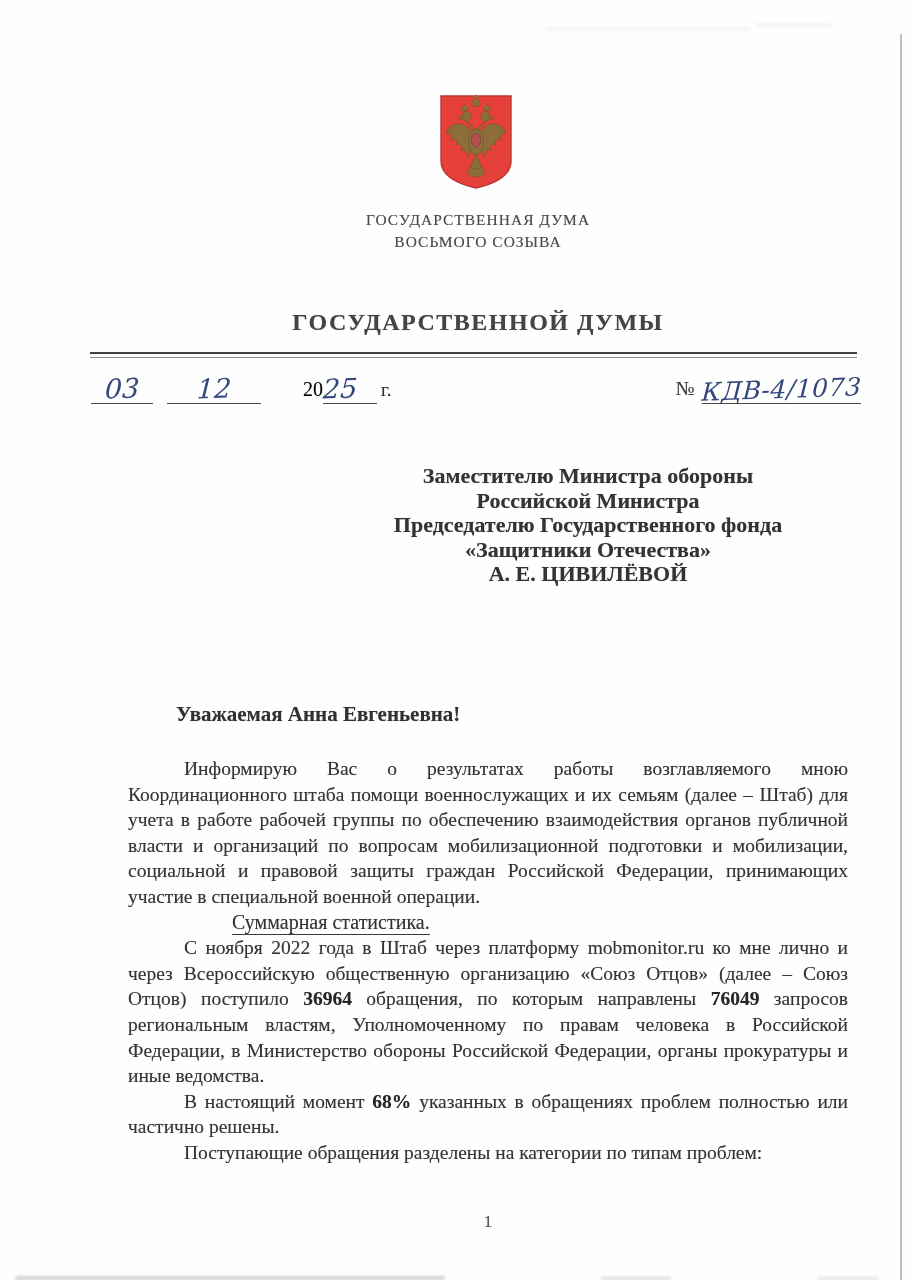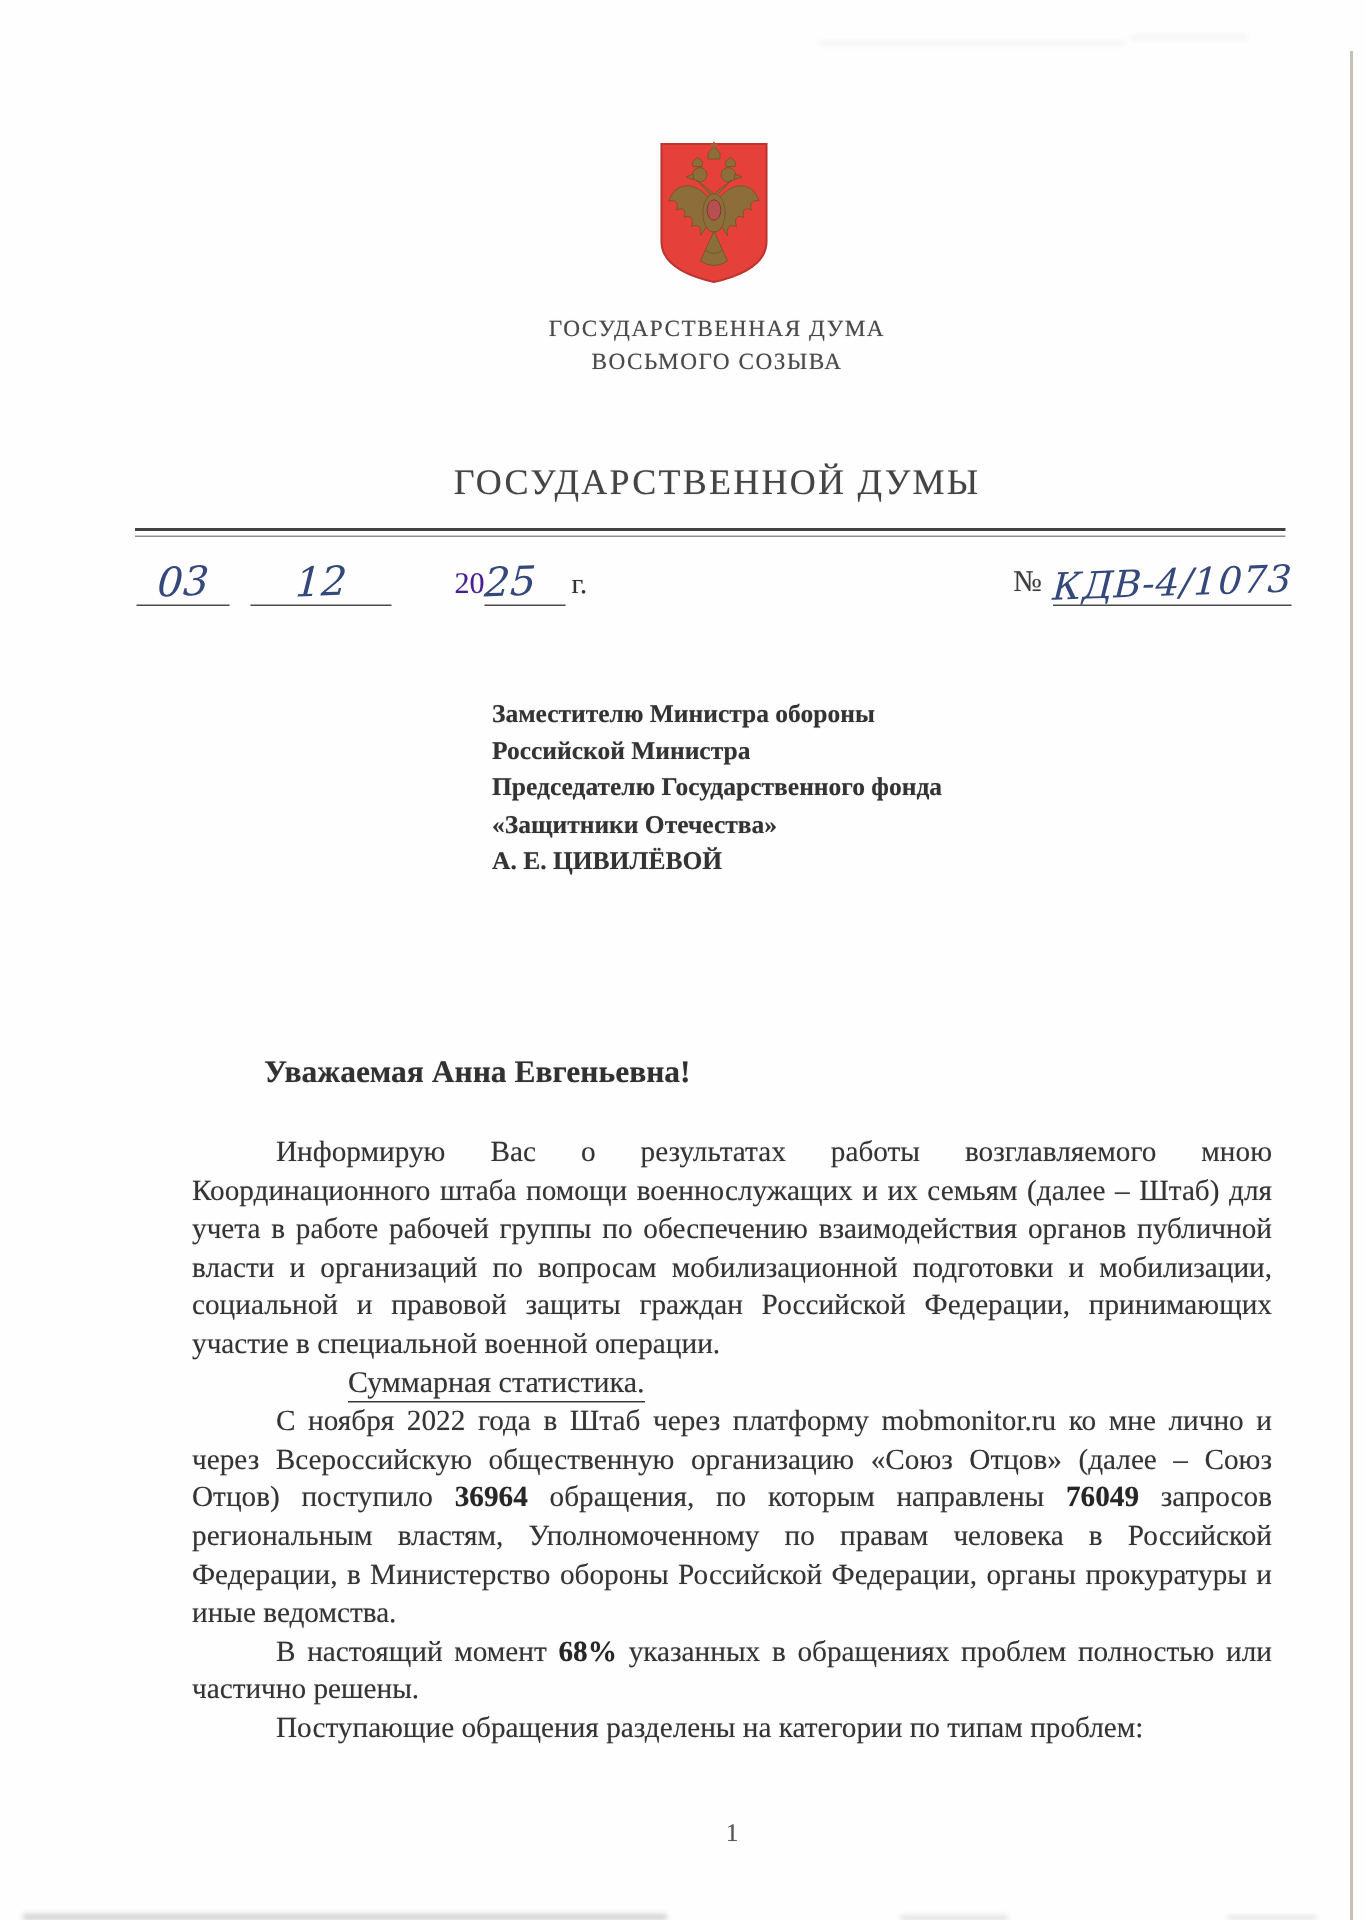--- a/index.html
+++ b/index.html
@@ -22,21 +22,21 @@
     text-align:center;font-size:15.5px;line-height:22px;
     letter-spacing:1px;color:#4a4a4a;
   }
   .deputy-title-1{
     position:absolute;left:118px;top:274px;width:720px;
     text-align:center;font-size:28px;font-weight:bold;
     letter-spacing:12px;padding-left:12px;box-sizing:border-box;color:#3c3c3c;
   }
   .deputy-title-2{
     position:absolute;left:118px;top:309px;width:720px;
-    text-align:center;font-size:24px;letter-spacing:1.5px;color:#444;
+    text-align:center;font-size:24px;letter-spacing:1.5px;color:#444;font-weight:bold;
   }
 
   
   .rule{
     position:absolute;left:90px;right:54px;top:352px;height:2.5px;
     border-top:2.5px solid #424242;border-bottom:1.2px solid #8f8f8f;
   }
 
   
   .handw{
@@ -46,36 +46,36 @@
   }
   .date-row{
     position:absolute;left:91px;top:362px;height:42px;
     display:flex;align-items:flex-end;
   }
   .u-cell{border-bottom:1.6px solid #4a4a4a;text-align:center;padding-bottom:1px;}
   .dcell-day{width:62px;}
   .dsp1{width:14px;}
   .dcell-month{width:94px;}
   .dsp2{width:42px;}
-  .printed{font-size:20px;color:#4c1d95;padding-bottom:3px;}
+  .printed{font-size:20px;color:#000000;padding-bottom:3px;}
   .dcell-year{width:54px;text-align:left;}
   .date-suffix{padding-bottom:3px;margin-left:4px;font-size:19px;}
   .handw-date{font-size:27px;}
   .number-row{
     position:absolute;right:50px;top:362px;height:42px;
     display:flex;align-items:flex-end;
   }
   .number-label{font-size:20px;color:#3f3f3f;padding-bottom:4px;margin-right:7px;}
   .ncell{min-width:150px;}
   .handw-number{font-size:25px;letter-spacing:0.5px;}
 
   
   .addressee{
     position:absolute;right:63px;top:464px;width:520px;
-    text-align:left;font-weight:bold;font-size:17px;line-height:24.6px;
+    text-align:center;font-weight:bold;font-size:22px;line-height:24.6px;
     color:#333;
   }
 
   
   .salutation{
     position:absolute;left:128px;top:702px;width:720px;
     box-sizing:border-box;padding-left:48px;
     text-align:left;font-weight:bold;font-size:21px;color:#313131;
   }
 

